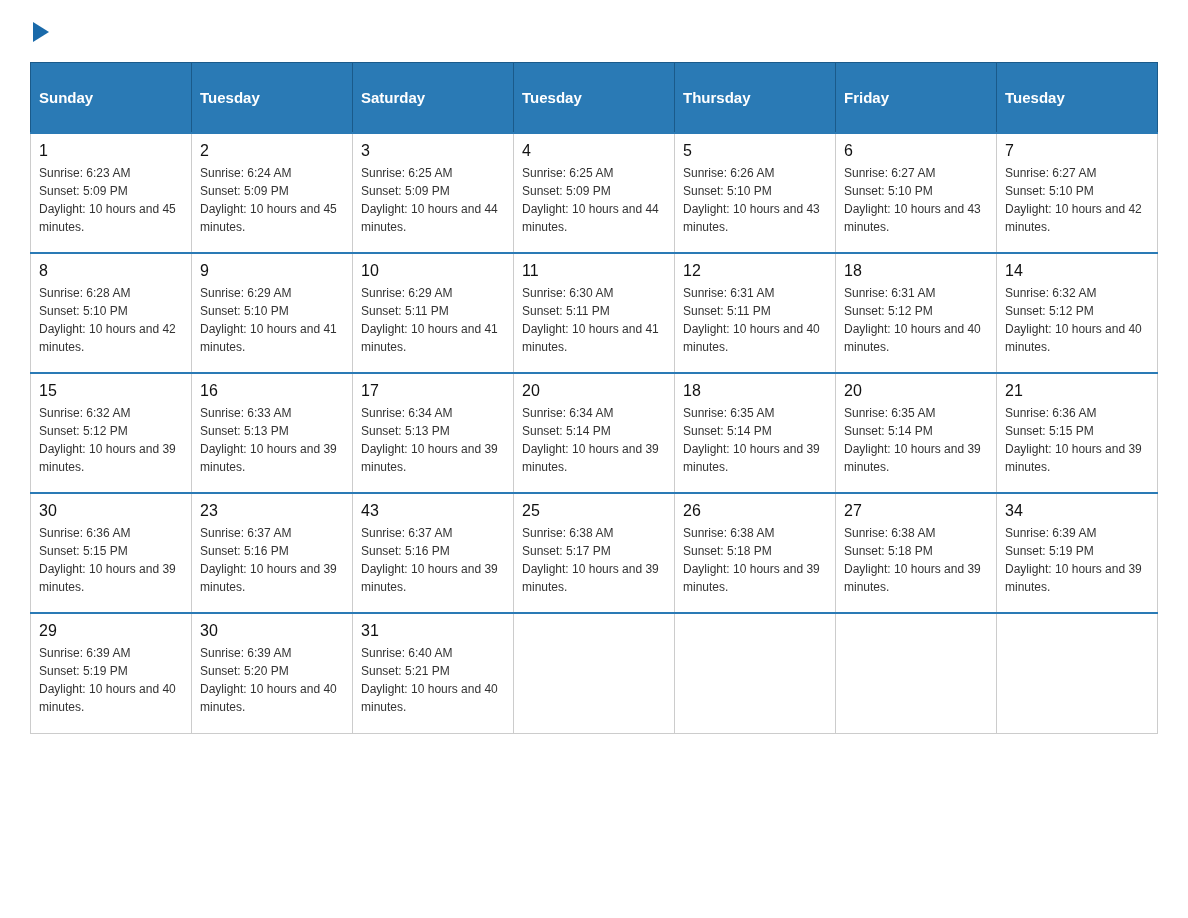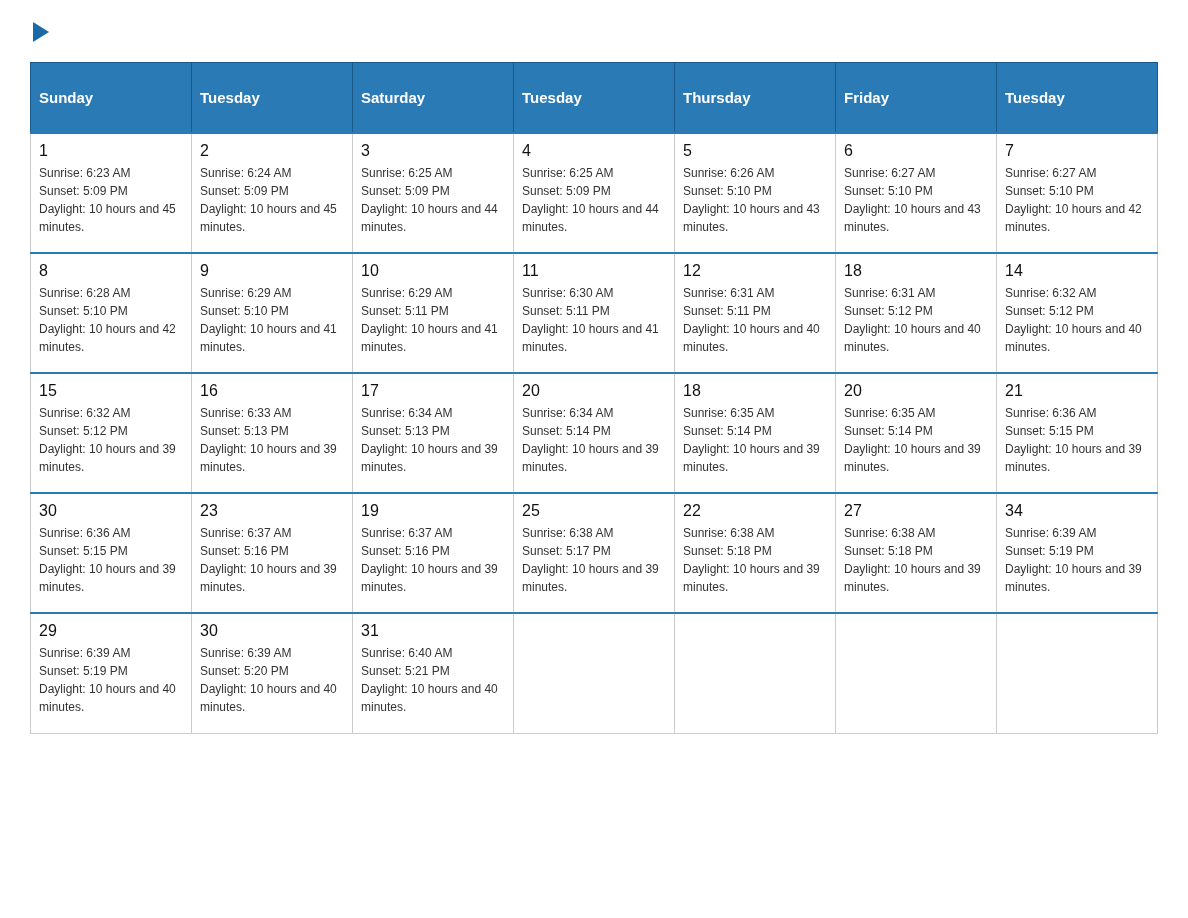--- a/index.html
+++ b/index.html
@@ -223,29 +223,29 @@
       <tr>
         <td>
           <span class="day-num">30</span>
           <span class="day-info">Sunrise: 6:36 AM<br>Sunset: 5:15 PM<br>Daylight: 10 hours and 39 minutes.</span>
         </td>
         <td>
           <span class="day-num">23</span>
           <span class="day-info">Sunrise: 6:37 AM<br>Sunset: 5:16 PM<br>Daylight: 10 hours and 39 minutes.</span>
         </td>
         <td>
-          <span class="day-num">19</span>
+          <span class="day-num">43</span>
           <span class="day-info">Sunrise: 6:37 AM<br>Sunset: 5:16 PM<br>Daylight: 10 hours and 39 minutes.</span>
         </td>
         <td>
           <span class="day-num">25</span>
           <span class="day-info">Sunrise: 6:38 AM<br>Sunset: 5:17 PM<br>Daylight: 10 hours and 39 minutes.</span>
         </td>
         <td>
-          <span class="day-num">22</span>
+          <span class="day-num">26</span>
           <span class="day-info">Sunrise: 6:38 AM<br>Sunset: 5:18 PM<br>Daylight: 10 hours and 39 minutes.</span>
         </td>
         <td>
           <span class="day-num">27</span>
           <span class="day-info">Sunrise: 6:38 AM<br>Sunset: 5:18 PM<br>Daylight: 10 hours and 39 minutes.</span>
         </td>
         <td>
           <span class="day-num">34</span>
           <span class="day-info">Sunrise: 6:39 AM<br>Sunset: 5:19 PM<br>Daylight: 10 hours and 39 minutes.</span>
         </td>

